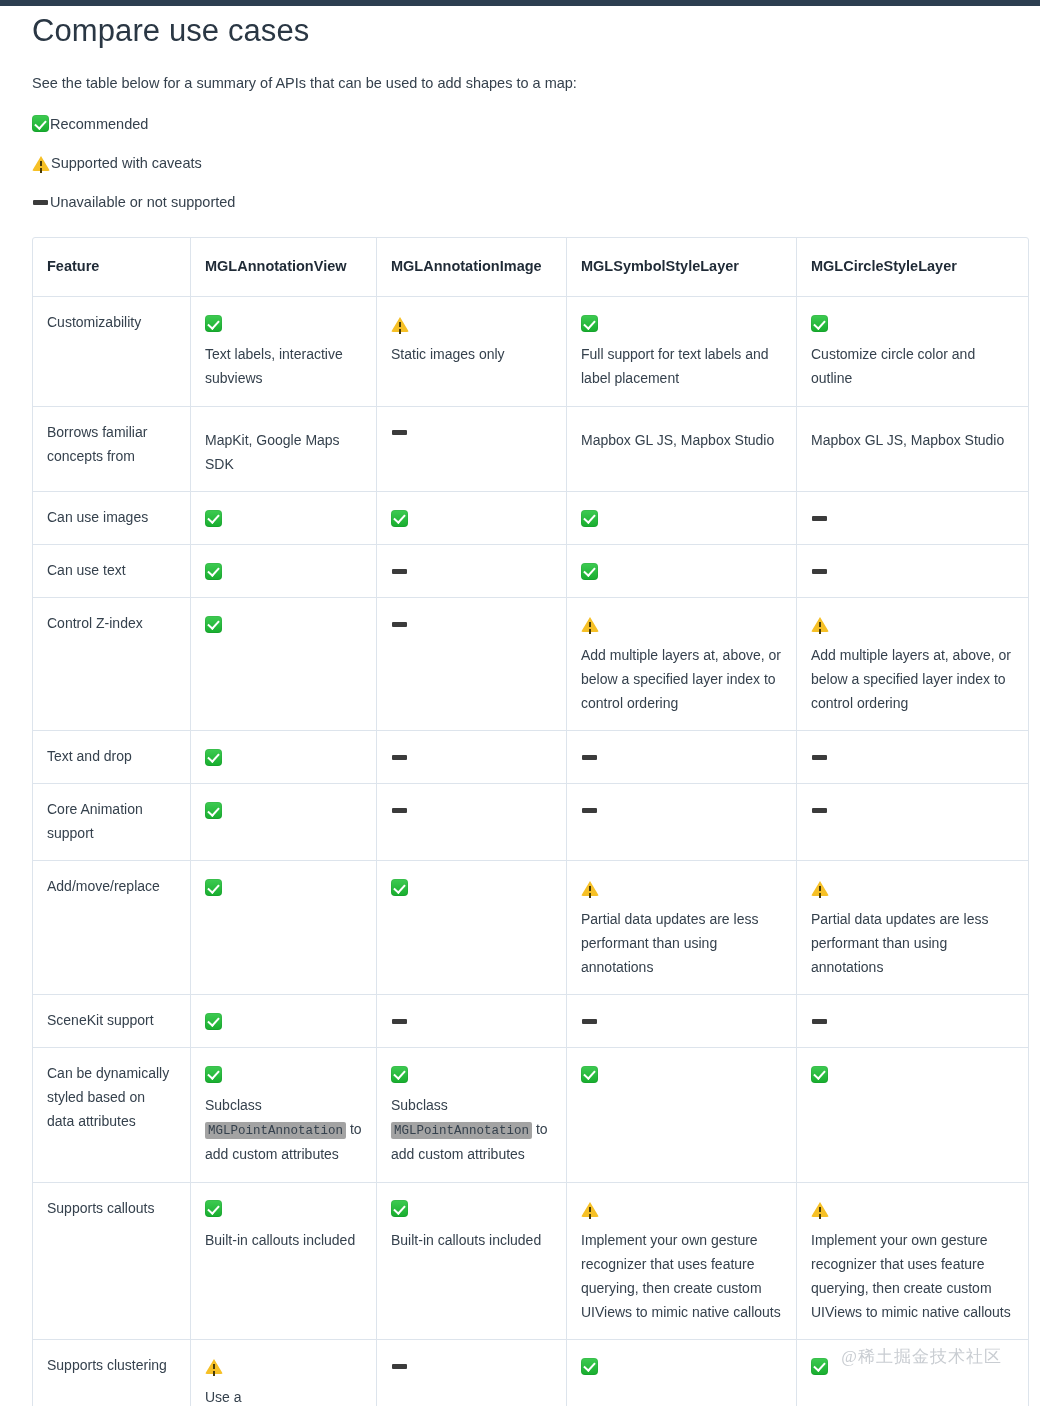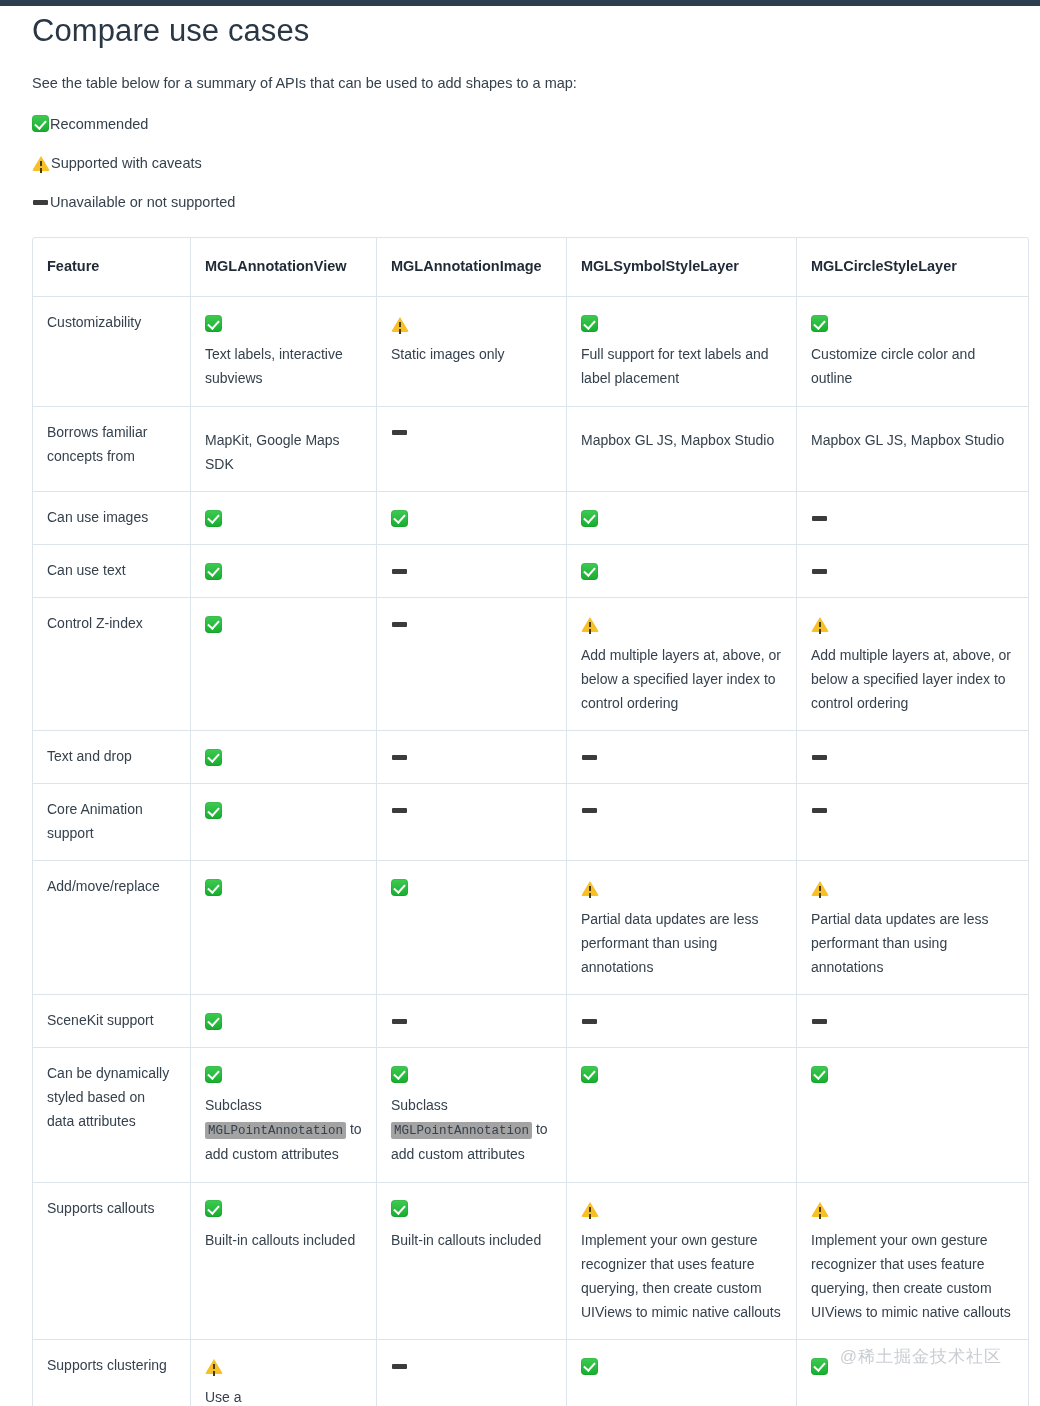--- a/index.html
+++ b/index.html
@@ -143,21 +143,21 @@
     border-radius: 2px;
     color: #35414d;
   }
   #watermark {
     position: absolute;
     right: 38px;
     top: 1345px;
     font-size: 17px;
     color: #c9cdd2;
     letter-spacing: 1px;
-    font-family: Liberation Sans, sans-serif;
+    font-family: Liberation Serif, serif;
   }
 </style>
 </head>
 <body>
 
 <div id="topbar"></div>
 
 <div id="page">
 
   <h1 id="page-title">Compare use cases</h1>

